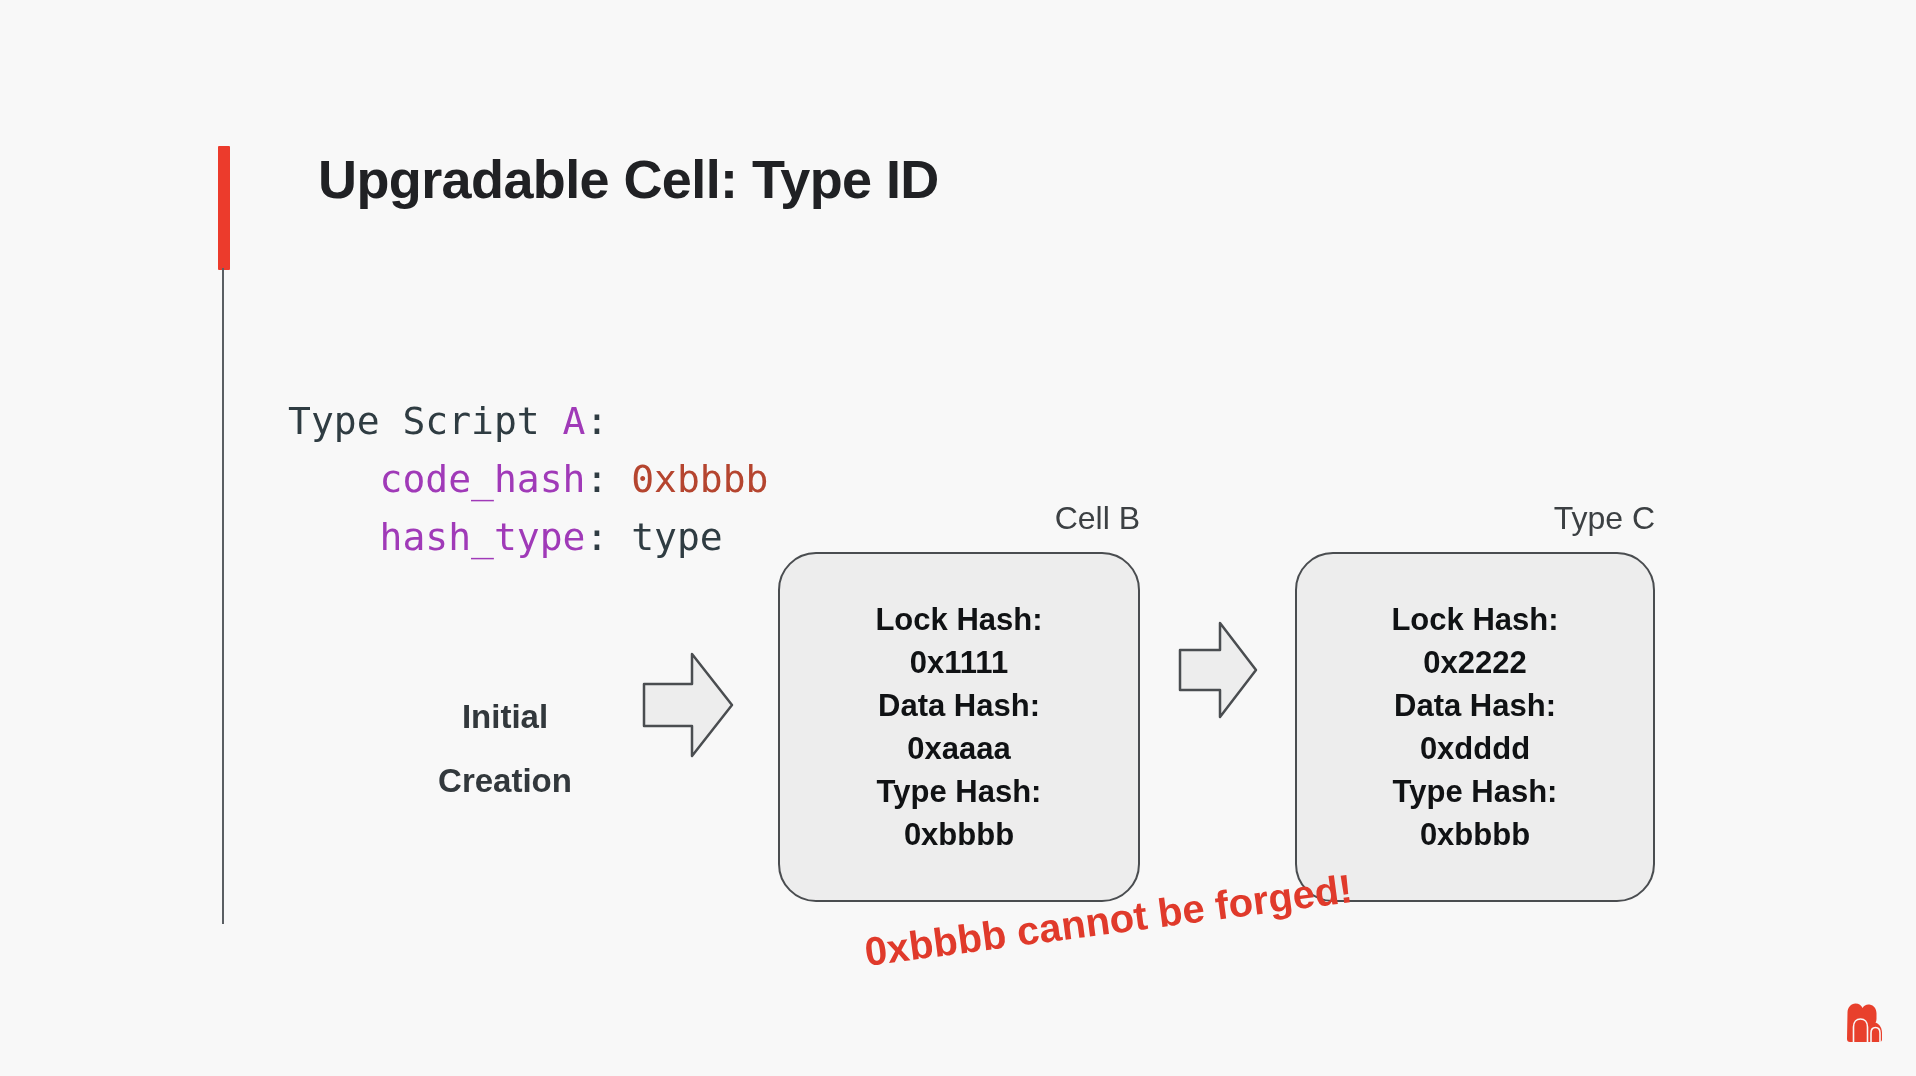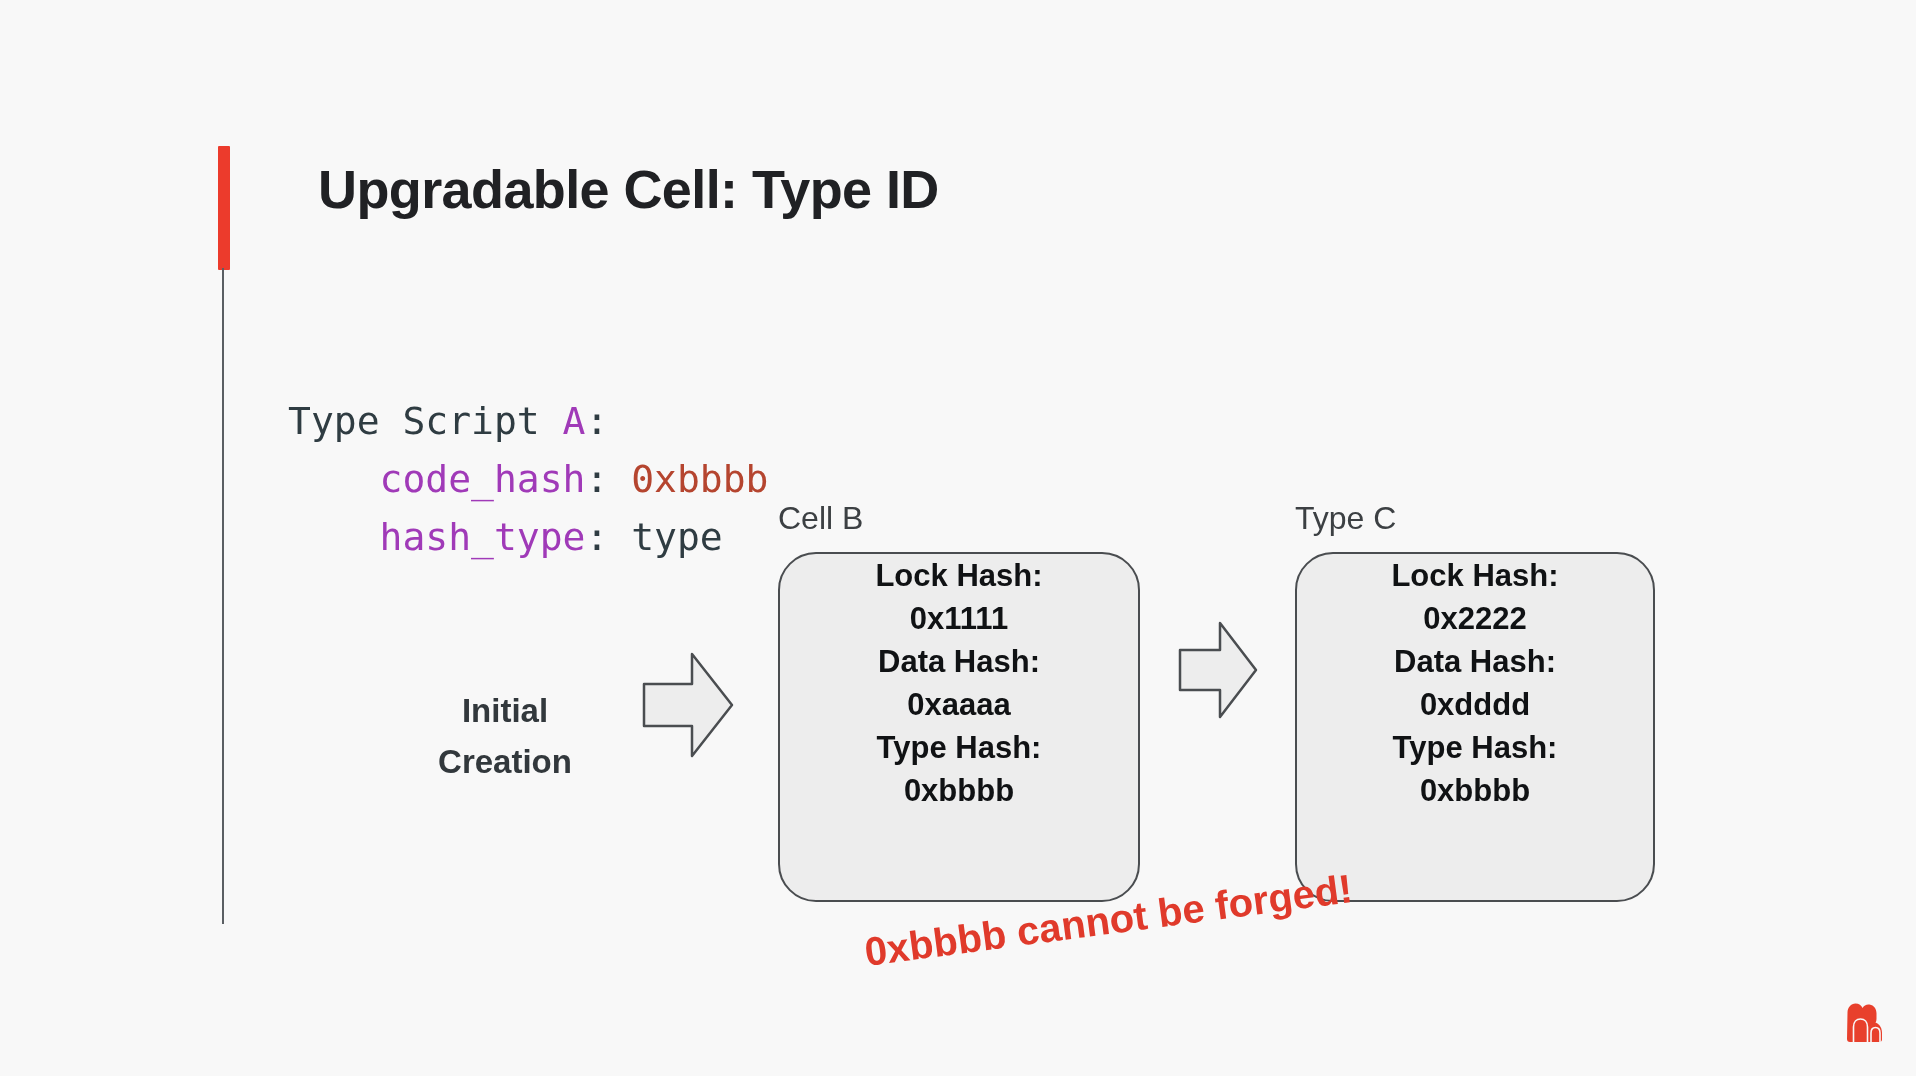--- a/index.html
+++ b/index.html
@@ -40,21 +40,21 @@
     top: 268px;
     width: 2px;
     height: 656px;
     background: #5a5f63;
   }
 
   
   .page-title {
     position: absolute;
     left: 318px;
-    top: 158px;
+    top: 148px;
     font-size: 54px;
     font-weight: bold;
     color: #202124;
     letter-spacing: -0.6px;
     white-space: nowrap;
     line-height: 1.15;
   }
 
   
   .code-block {
@@ -73,31 +73,31 @@
   .tok-key    { color: #a03ab8; }
   .tok-val    { color: #b5452f; }
   .tok-punct  { color: #2f3c42; }
 
   
   .cell-label {
     position: absolute;
     font-size: 32px;
     font-weight: 500;
     color: #3c4043;
-    text-align: left;
+    text-align: right;
     white-space: nowrap;
   }
   .cell-box {
     position: absolute;
     background: #ededed;
     border: 2px solid #4a4d50;
     border-radius: 38px;
     box-sizing: border-box;
     display: flex;
-    align-items: flex-start;
+    align-items: center;
     justify-content: center;
   }
   .cell-text {
     font-size: 31px;
     font-weight: bold;
     color: #101214;
     line-height: 43px;
     text-align: center;
     white-space: pre-line;
   }
@@ -108,21 +108,21 @@
   }
   .block-arrow svg { display: block; }
 
   
   .step-label {
     position: absolute;
     font-size: 33px;
     font-weight: bold;
     color: #32383c;
     text-align: center;
-    line-height: 51px;
+    line-height: 64px;
     white-space: pre-line;
   }
 
   
   .annotation {
     position: absolute;
     left: 865px;
     top: 930px;
     font-size: 40px;
     font-weight: bold;

